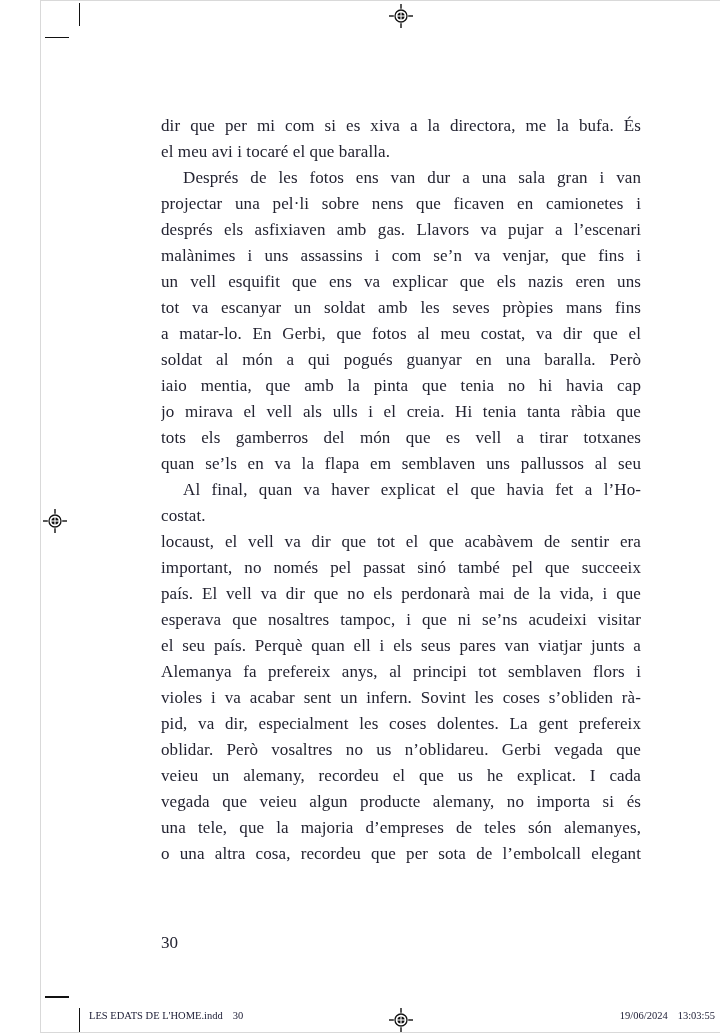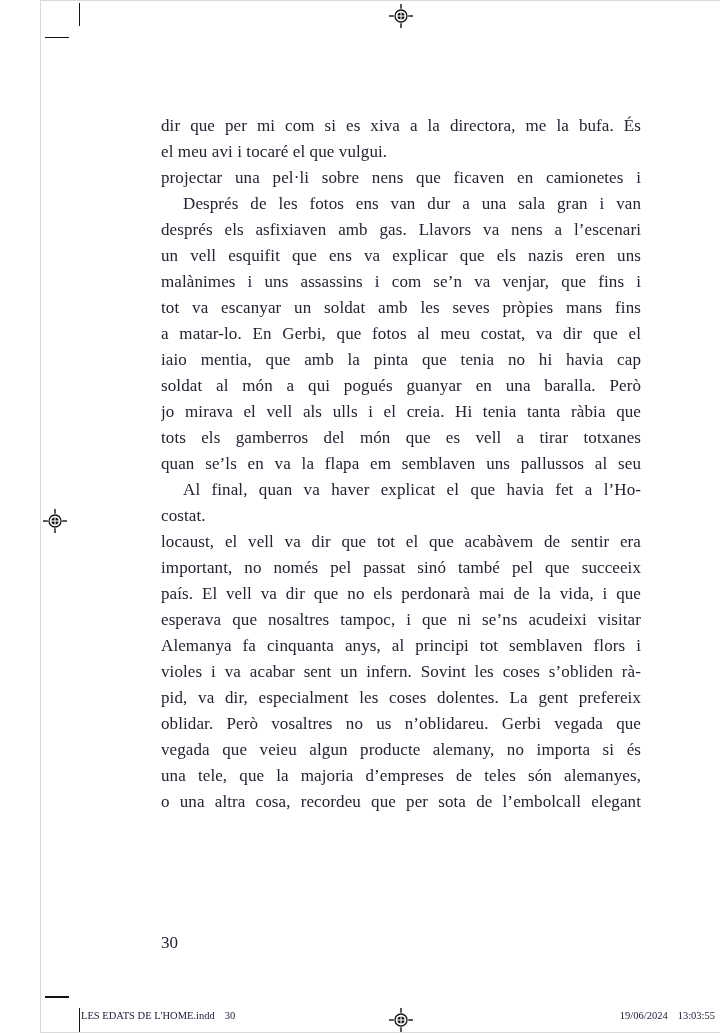--- a/index.html
+++ b/index.html
@@ -46,21 +46,21 @@
     position:absolute;left:120px;top:932px;
     font-size:17px;color:var(--body-text);
   }
   
   .slug{
     position:absolute;top:1008px;
     font-size:10.5px;line-height:14px;color:var(--slug-text);
     font-family:"Liberation Serif","DejaVu Serif",serif;
     white-space:nowrap;
   }
-  .slug-left{left:40px;}
+  .slug-left{left:48px;}
   .slug-right{right:44px;}
   .slug .gap{display:inline-block;width:10px;}
 </style>
 </head>
 <body>
 
 <div class="sheet">
 
   <div class="crop v" style="left:37.5px;top:2px;height:23px;"></div>
   <div class="crop h" style="left:4px;top:35.5px;width:24px;"></div>
@@ -107,43 +107,45 @@
         <line x1="0" y1="12" x2="4.8" y2="12" stroke="#111111" stroke-width="1.4"></line>
         <line x1="19.2" y1="12" x2="24" y2="12" stroke="#111111" stroke-width="1.4"></line>
         <circle cx="12" cy="12" r="6" fill="none" stroke="#111111" stroke-width="1.3"></circle>
         <circle cx="12" cy="12" r="3.6" fill="#111111"></circle>
         <line x1="12" y1="7.6" x2="12" y2="16.4" stroke="#ffffff" stroke-width="1.1"></line>
         <line x1="7.6" y1="12" x2="16.4" y2="12" stroke="#ffffff" stroke-width="1.1"></line>
       </svg></span>
 
   <div class="textblock">
       <div class="tline">dir que per mi com si es xiva a la directora, me la bufa. És</div>
-      <div class="tline tline-last">el meu avi i tocaré el que vulgui.</div>
+      <div class="tline tline-last">el meu avi i tocaré el que baralla.</div>
+      <div class="tline tline-indent">Després de les fotos ens van dur a una sala gran i van</div>
       <div class="tline">projectar una pel·li sobre nens que ficaven en camionetes i</div>
-      <div class="tline tline-indent">Després de les fotos ens van dur a una sala gran i van</div>
-      <div class="tline">després els asfixiaven amb gas. Llavors va nens a l’escenari</div>
+      <div class="tline">després els asfixiaven amb gas. Llavors va pujar a l’escenari</div>
+      <div class="tline">malànimes i uns assassins i com se’n va venjar, que fins i</div>
       <div class="tline">un vell esquifit que ens va explicar que els nazis eren uns</div>
-      <div class="tline">malànimes i uns assassins i com se’n va venjar, que fins i</div>
       <div class="tline">tot va escanyar un soldat amb les seves pròpies mans fins</div>
       <div class="tline">a matar-lo. En Gerbi, que fotos al meu costat, va dir que el</div>
+      <div class="tline">soldat al món a qui pogués guanyar en una baralla. Però</div>
       <div class="tline">iaio mentia, que amb la pinta que tenia no hi havia cap</div>
-      <div class="tline">soldat al món a qui pogués guanyar en una baralla. Però</div>
       <div class="tline">jo mirava el vell als ulls i el creia. Hi tenia tanta ràbia que</div>
       <div class="tline">tots els gamberros del món que es vell a tirar totxanes</div>
       <div class="tline">quan se’ls en va la flapa em semblaven uns pallussos al seu</div>
       <div class="tline tline-indent">Al final, quan va haver explicat el que havia fet a l’Ho-</div>
       <div class="tline tline-last">costat.</div>
       <div class="tline">locaust, el vell va dir que tot el que acabàvem de sentir era</div>
       <div class="tline">important, no només pel passat sinó també pel que succeeix</div>
       <div class="tline">país. El vell va dir que no els perdonarà mai de la vida, i que</div>
       <div class="tline">esperava que nosaltres tampoc, i que ni se’ns acudeixi visitar</div>
-      <div class="tline">Alemanya fa cinquanta anys, al principi tot semblaven flors i</div>
+      <div class="tline">el seu país. Perquè quan ell i els seus pares van viatjar junts a</div>
+      <div class="tline">Alemanya fa prefereix anys, al principi tot semblaven flors i</div>
       <div class="tline">violes i va acabar sent un infern. Sovint les coses s’obliden rà-</div>
       <div class="tline">pid, va dir, especialment les coses dolentes. La gent prefereix</div>
       <div class="tline">oblidar. Però vosaltres no us n’oblidareu. Gerbi vegada que</div>
+      <div class="tline">veieu un alemany, recordeu el que us he explicat. I cada</div>
       <div class="tline">vegada que veieu algun producte alemany, no importa si és</div>
       <div class="tline">una tele, que la majoria d’empreses de teles són alemanyes,</div>
       <div class="tline">o una altra cosa, recordeu que per sota de l’embolcall elegant</div>
     </div>
 
   <div class="pagenum">30</div>
 
   <div class="slug slug-left">
     <span>LES EDATS DE L'HOME.indd</span><span class="gap"></span><span>30</span>
   </div>

